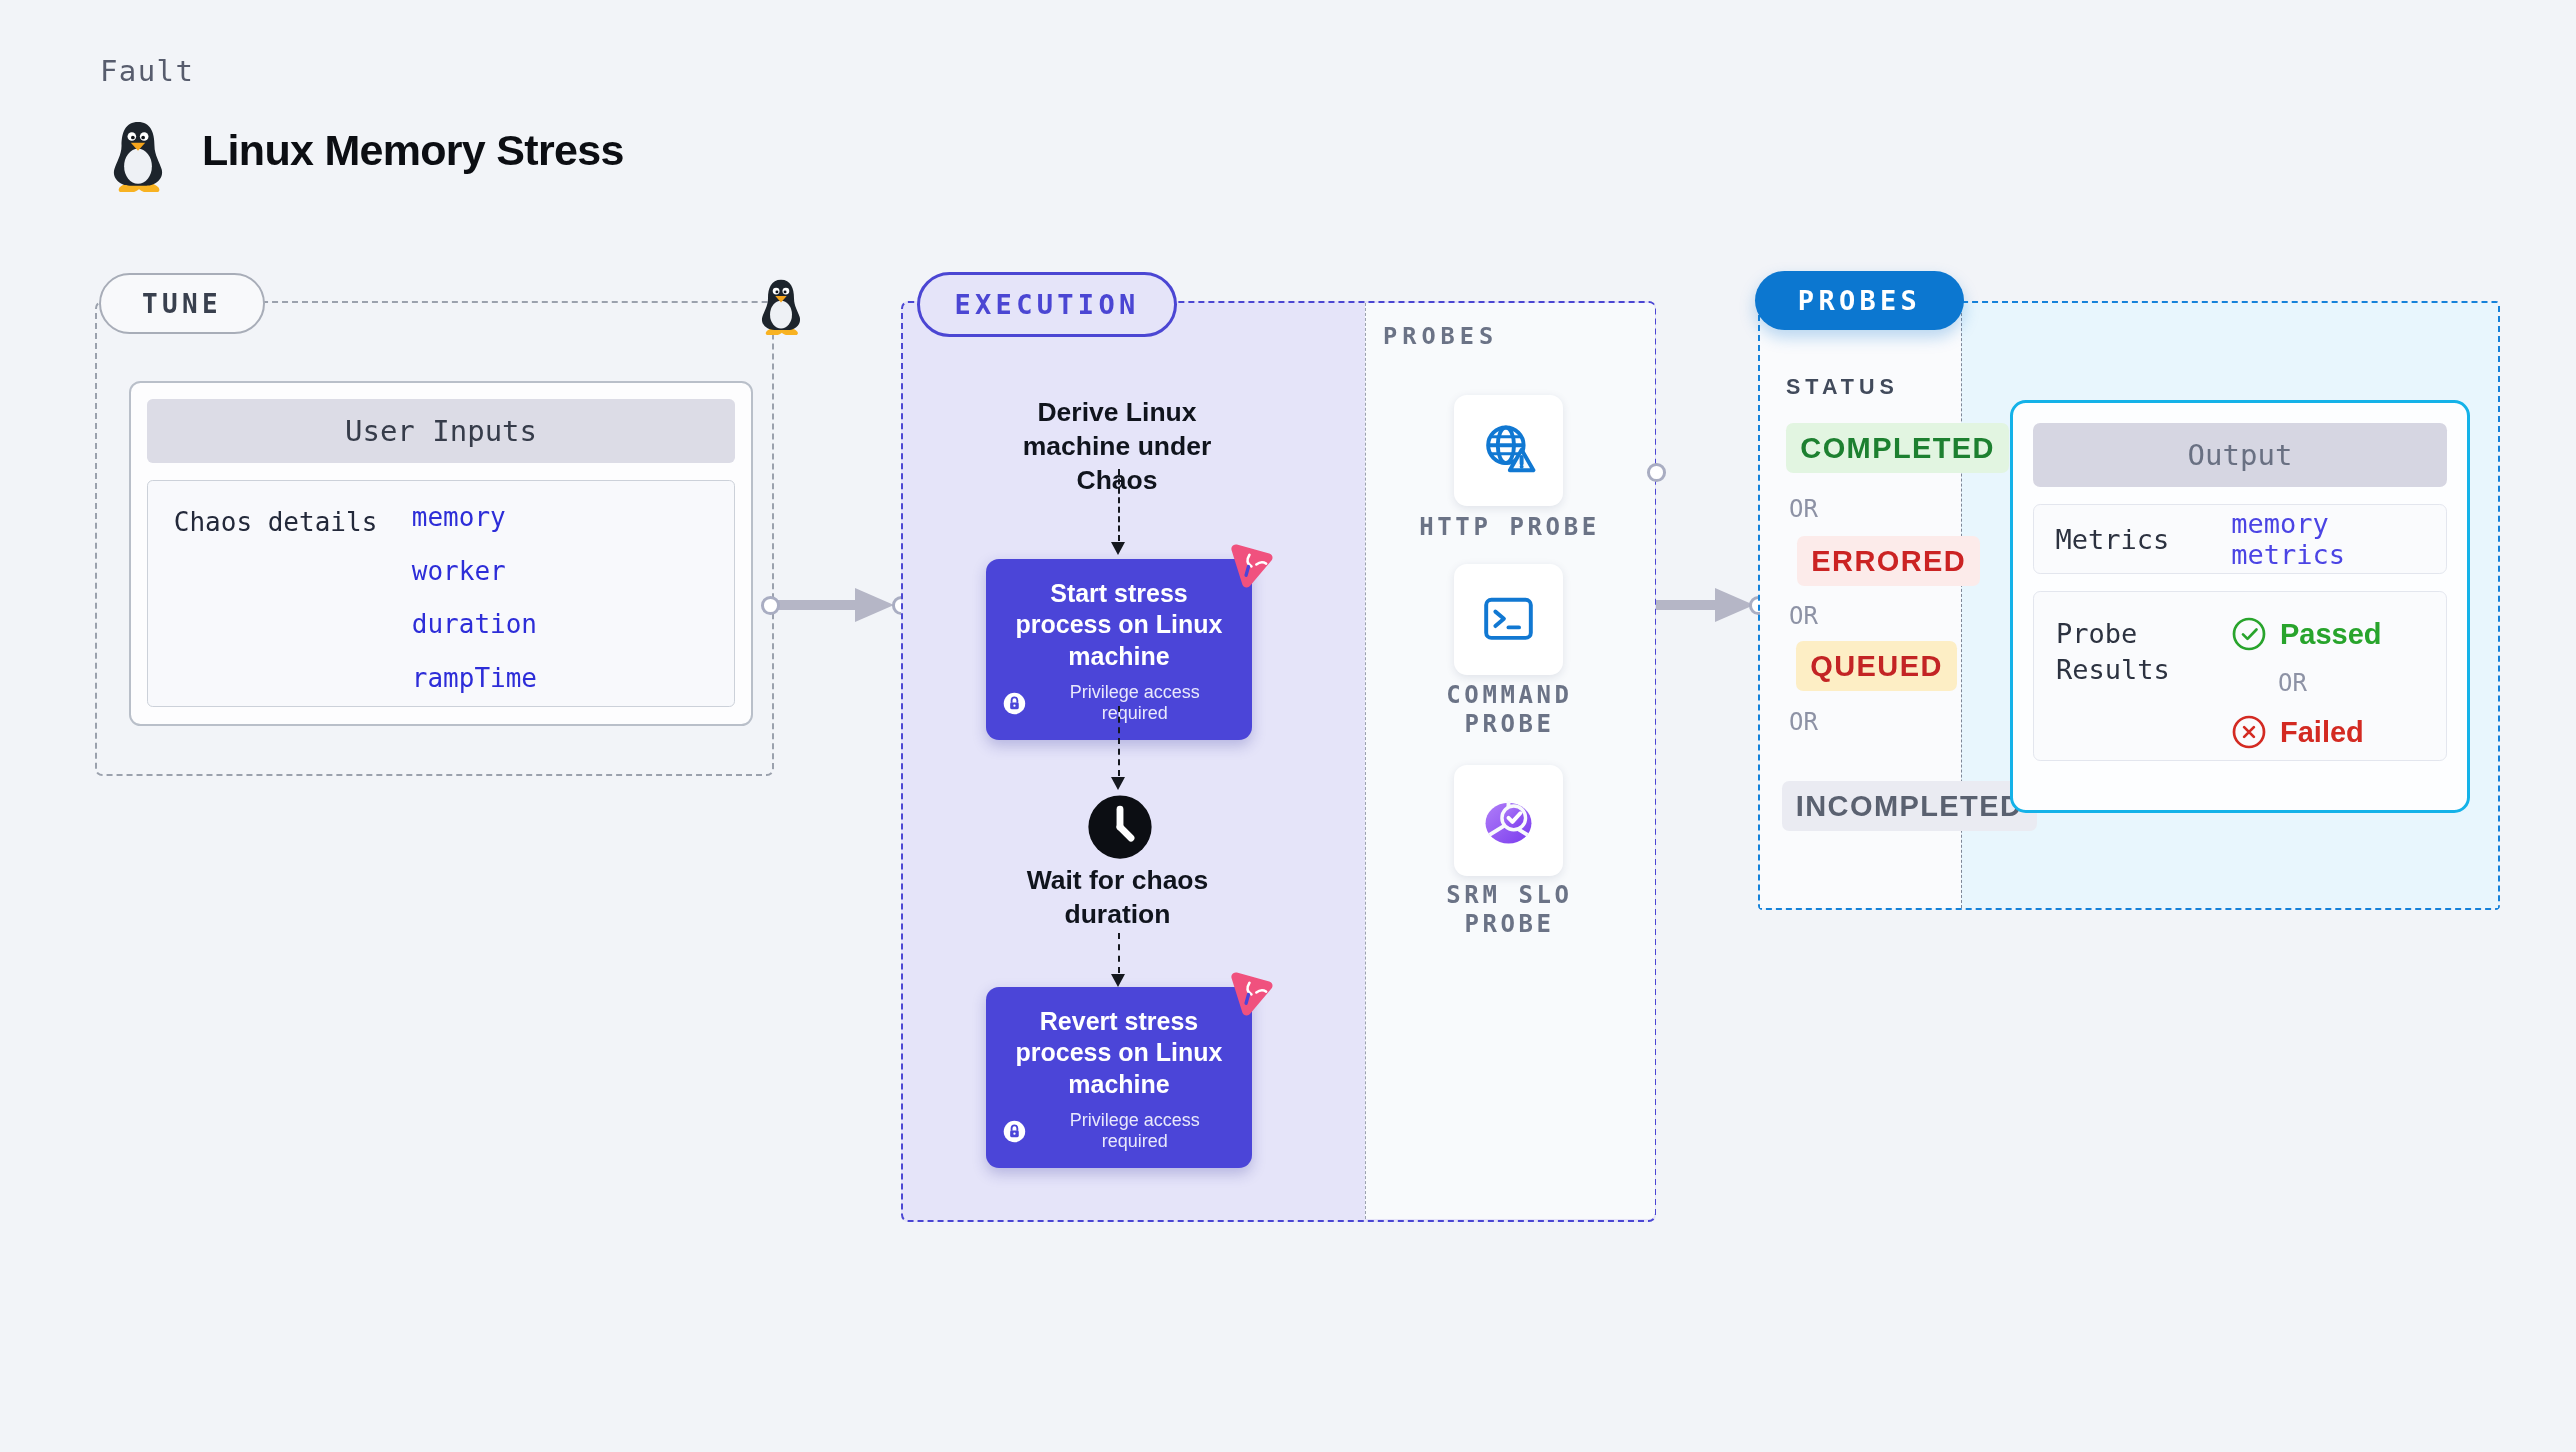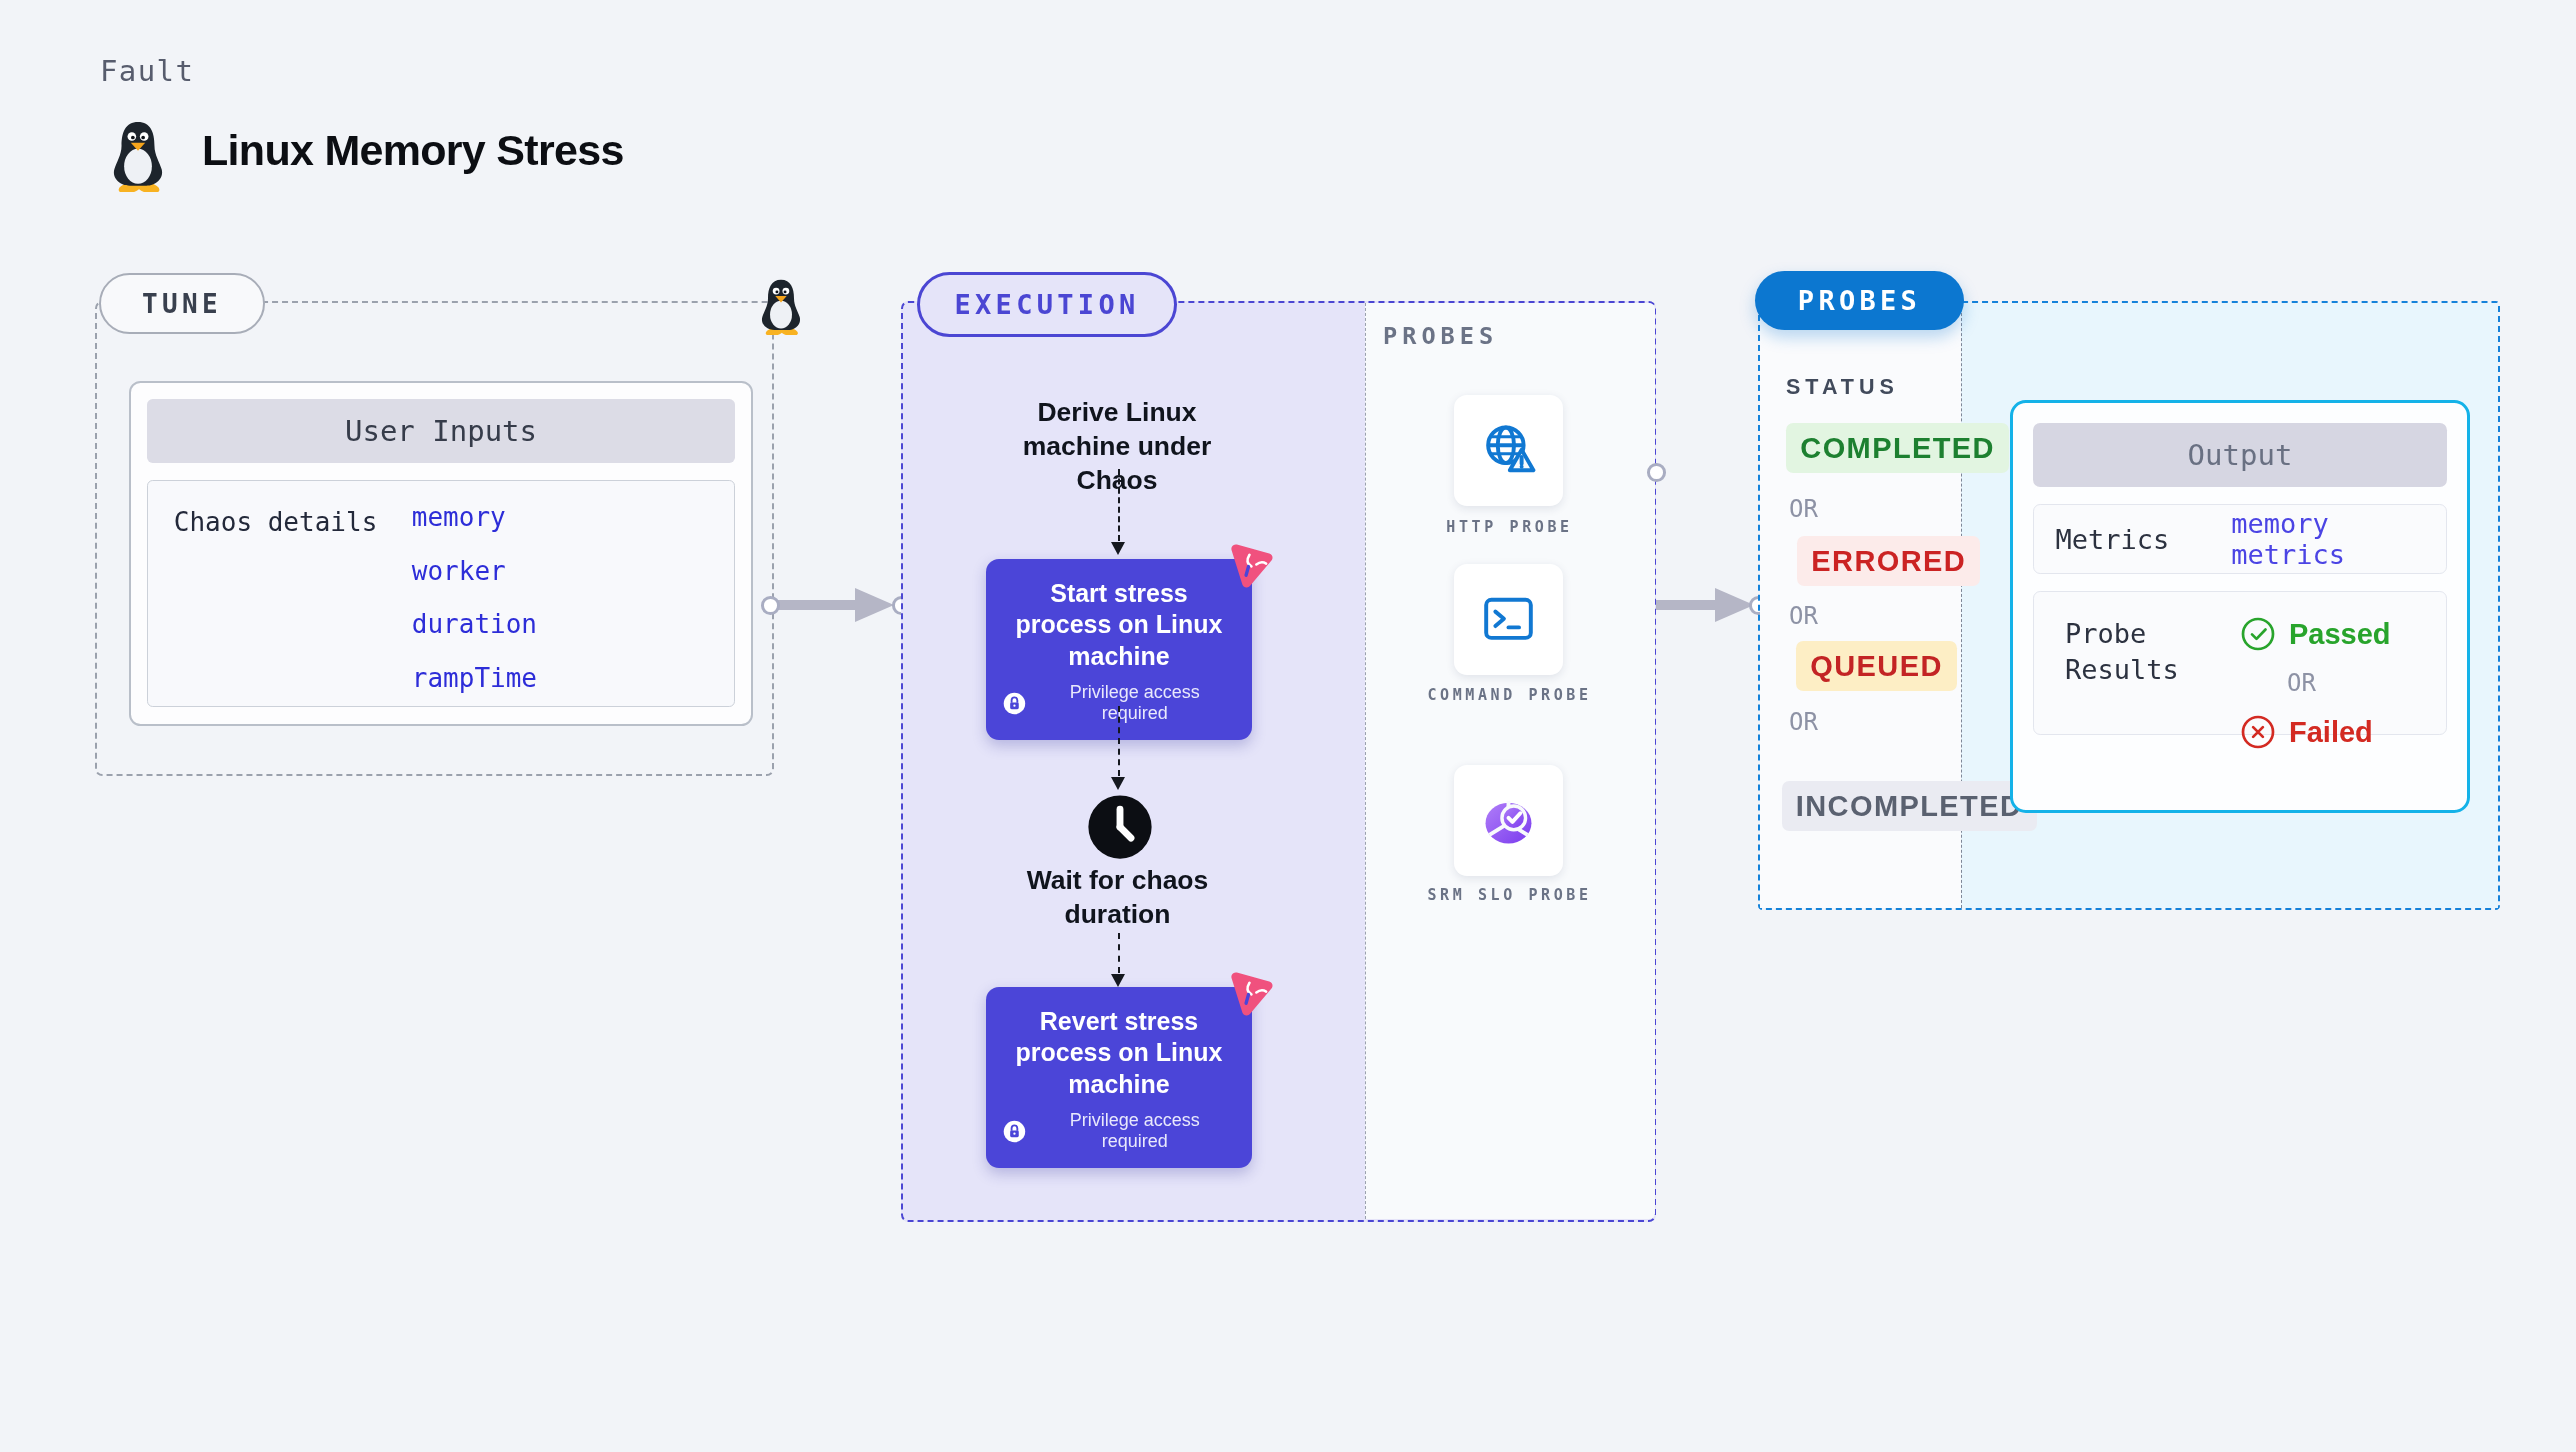--- a/index.html
+++ b/index.html
@@ -50,42 +50,42 @@
         padding:18.6px 17px 15.8px;box-sizing:border-box;box-shadow:0 5.7px 14.3px rgba(45,42,150,.25);}
   .step-title{font-size:25px;font-weight:600;line-height:31.5px;}
   .priv-row{display:flex;align-items:center;justify-content:center;gap:8.6px;margin-top:10px;}
   .priv-text{font-size:18px;color:#e9e9fc;}
   .pink-icon{width:47px;height:47px;}
   .clock{left:1087px;top:794px;width:66px;height:66px;}
 
   
   .pcard{left:1454px;width:109px;height:111px;background:#ffffff;border-radius:13px;
          box-shadow:0 2.9px 8.6px rgba(30,40,80,.10);}
-  .plabel{left:1402px;width:215px;text-align:center;font-size:15px;font-weight:700;color:#6b7386;letter-spacing:3.6px;line-height:29px;}
+  .plabel{left:1402px;width:215px;text-align:center;font-size:24px;font-weight:700;color:#6b7386;letter-spacing:3.6px;line-height:29px;}
 
   
   .result-box{left:1758px;top:301px;width:742px;height:609px;border:2.9px dashed #1482da;border-radius:4.3px;box-sizing:border-box;}
   .status-area{position:absolute;left:0;top:0;width:201px;height:100%;background:#fafbfd;}
   .blue-area{position:absolute;left:201px;top:0;right:0;height:100%;background:#e8f6fd;border-left:1.4px dashed #7f8798;box-sizing:border-box;}
   .status-title{left:26px;top:72px;font-size:21.5px;font-weight:700;color:#414a5b;letter-spacing:5px;}
   .badge{display:inline-block;padding:8.6px 14.3px;border-radius:7.2px;font-size:29px;font-weight:700;letter-spacing:1.4px;}
   .b-completed{color:#1d8030;background:#e2f5e1;}
   .b-errored{color:#cb2323;background:#fcebea;}
   .b-queued{color:#c32424;background:#fdeec5;}
   .b-incompleted{color:#5a6170;background:#eaebf2;}
   .or{font-size:24px;color:#8d92a5;}
 
   .out-card{left:2010px;top:400px;width:460px;height:413px;background:#fdfeff;border:3.6px solid #14b2e8;border-radius:15.8px;
             padding:20px;box-sizing:border-box;}
   .out-head{height:64px;background:#d6d6e2;border-radius:7.2px;font-size:29px;color:#697082;}
   .out-row{border:1.4px solid #e3e6ee;border-radius:7.2px;background:#fafbfd;box-sizing:border-box;}
   .row-metrics{margin-top:17px;height:70px;display:flex;align-items:center;padding:0 21.5px;}
   .lab{font-size:27px;color:#2c3240;}
   .metrics-val{font-size:27px;color:#4b44e4;margin-left:62px;}
-  .row-probe{margin-top:17px;height:144px;display:flex;padding:24px 31px;}
+  .row-probe{margin-top:17px;height:170px;display:flex;padding:24px 22px;}
   .probe-lab{width:135px;line-height:36px;}
   .res-col{margin-left:40px;}
   .res-line{display:flex;align-items:center;gap:13px;}
   .passed{font-size:29px;font-weight:700;color:#28a42c;}
   .failed{font-size:29px;font-weight:700;color:#d32a22;}
   .or-card{margin:17px 0 17px 47px;}
 </style>
 </head>
 <body>
 

